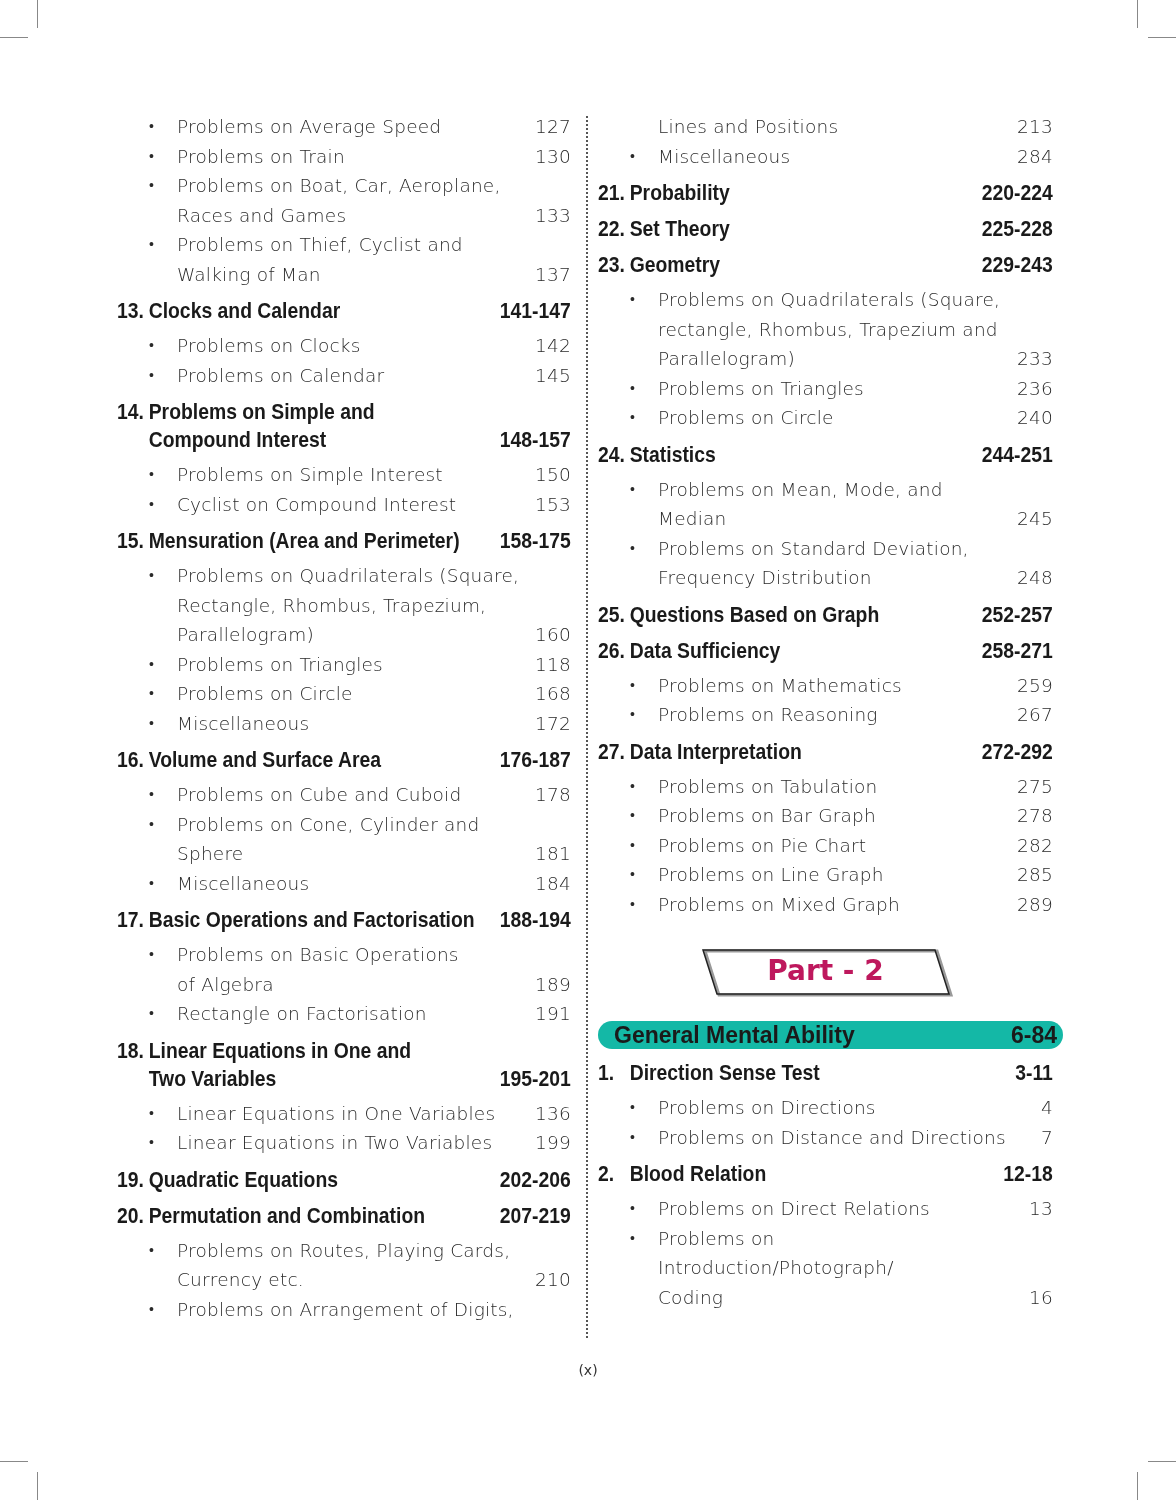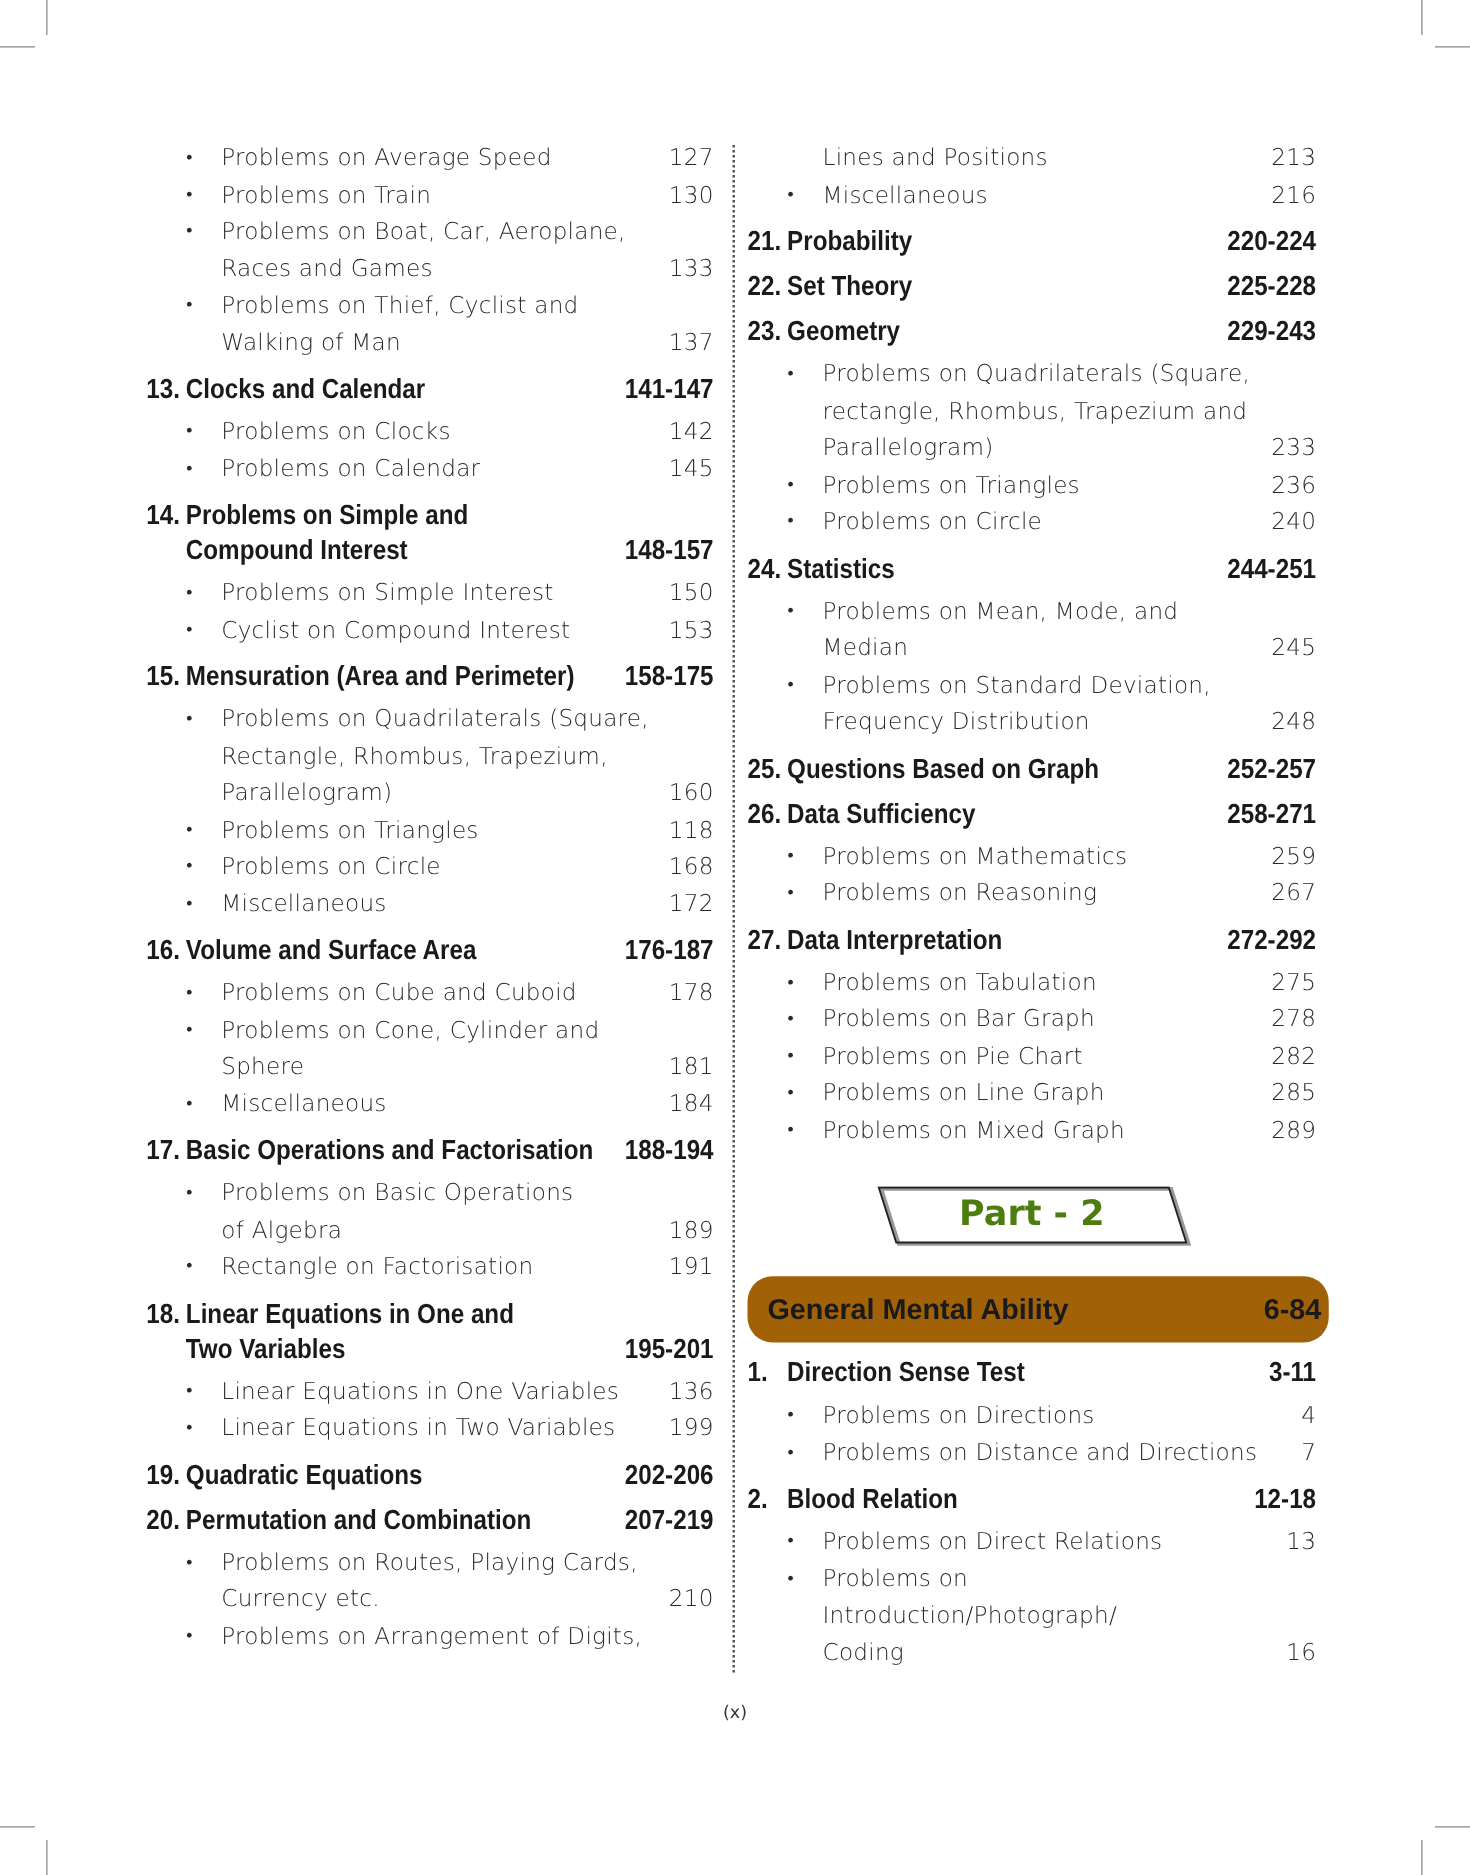--- a/index.html
+++ b/index.html
@@ -18,22 +18,22 @@
   .head{display:flex;justify-content:space-between;align-items:flex-end;
         font-family:"Liberation Sans",sans-serif;font-weight:bold;font-size:22px;line-height:28px;
         color:#1a1a1a;transform:scaleX(0.88);transform-origin:left;width:113.6%;
         margin-top:8px;margin-bottom:6px;}
   .head .num{display:inline-block;width:36px;}
   .head .htxt{display:flex;}
   .head .hlbl{white-space:pre-line;}
   .part{position:relative;margin:30px auto 26px;width:250px;height:46px;}
   .part svg{position:absolute;left:0;top:0;}
   .part span{position:absolute;left:0;right:0;top:5px;text-align:center;font-family:"DejaVu Sans",sans-serif;
-        font-weight:bold;font-size:28px;color:#4d7c0f;}
-  .section{background:#a16207;border-radius:20px;height:53px;display:flex;justify-content:space-between;
+        font-weight:bold;font-size:28px;color:#be185d;}
+  .section{background:#14b8a6;border-radius:20px;height:28px;display:flex;justify-content:space-between;
            align-items:center;padding:0 6px 0 16px;margin:0 -10px 10px 0;
            font-family:"Liberation Sans",sans-serif;font-weight:bold;font-size:23px;color:#1a1a1a;}
   .footer{position:absolute;top:1362px;left:0;width:1176px;text-align:center;font-size:14px;color:#333;}
 </style>
 </head>
 <body>
 
 <div class="crop" style="left:37px;top:0;width:1px;height:28px"></div>
 <div class="crop" style="left:0;top:37px;width:28px;height:1px"></div>
 <div class="crop" style="left:1137px;top:0;width:1px;height:28px"></div>
@@ -194,21 +194,21 @@
     </div>
   </div>
 <div class="divider"></div>
 <div class="col" id="right">
     <div class="item">
       <span class="txt">Lines and Positions</span>
       <span class="pg">213</span>
     </div>
     <div class="item">
       <span class="txt bul">Miscellaneous</span>
-      <span class="pg">216</span>
+      <span class="pg">284</span>
     </div>
     <div class="head">
       <span class="htxt">
         <span class="num">21.</span>
         <span class="hlbl">Probability</span>
       </span>
       <span>220-224</span>
     </div>
     <div class="head">
       <span class="htxt">

